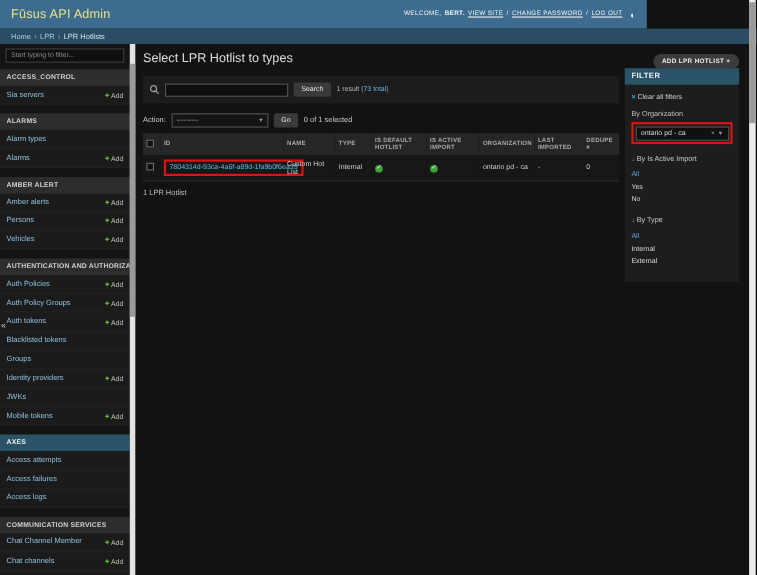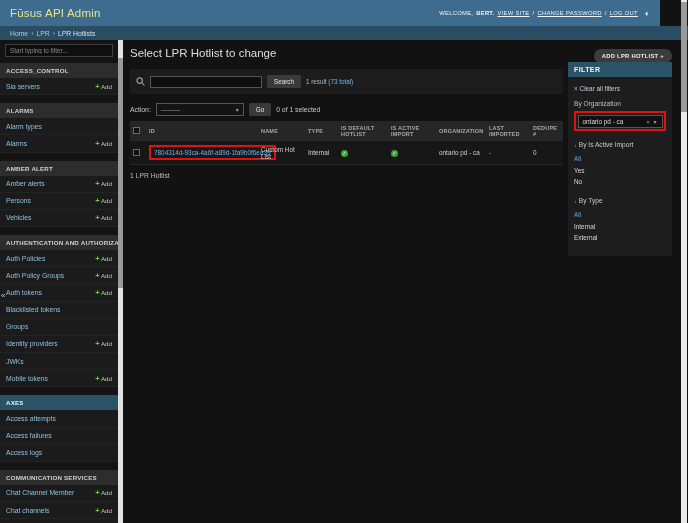--- a/index.html
+++ b/index.html
@@ -1,20 +1,20 @@
 <!DOCTYPE html>
 <html><head>
 <meta charset="utf-8">
 <style>
   * { box-sizing: border-box; margin: 0; padding: 0; }
   body { background:#000; font-family:"Liberation Sans","DejaVu Sans",sans-serif; }
   .app { position:relative; width:688px; height:523px; background:#121212; overflow:hidden; }
 
   
-  .top-header { position:absolute; left:0; top:0; width:660px; height:26px; background:#3d6c8f;
+  .top-header { position:absolute; left:0; top:0; width:588px; height:26px; background:#3d6c8f;
     display:flex; align-items:center; justify-content:space-between; padding:0 10px; }
   .brand { color:#e9e388; font-size:11.5px; text-decoration:none; letter-spacing:.2px; }
   .user-tools { display:flex; align-items:center; gap:3px; color:#eef3f7; font-size:5.8px; letter-spacing:.3px; }
   .user-tools .uname { font-weight:bold; }
   .user-tools a { color:#eef3f7; text-decoration:underline; cursor:pointer; }
   .theme-toggle { font-size:8px; color:#fff; margin-left:4px; cursor:pointer; }
 
   
   .breadcrumbs { position:absolute; left:0; top:26px; width:688px; height:14px; background:#2a4d63;
     display:flex; align-items:center; gap:3px; padding:0 10px; font-size:6.8px; color:#cfe2ee; }
@@ -220,21 +220,21 @@
 
     </div>
   </div>
 
   <div class="side-scrollbar">
       <div class="thumb"></div>
     </div>
   <div class="collapse-toggle">«</div>
 
   <div class="content">
-    <h1 class="page-title">Select LPR Hotlist to change</h1>
+    <h1 class="page-title">Select LPR Hotlist to types</h1>
 
     <div class="search-module">
       <svg width="9" height="9" viewBox="0 0 10 10">
         <circle cx="4" cy="4" r="3" fill="none" stroke="#9a9a9a" stroke-width="1.3"></circle>
         <line x1="6.3" y1="6.3" x2="9.3" y2="9.3" stroke="#9a9a9a" stroke-width="1.3"></line>
       </svg>
       <input class="search-input" style="">
       <button class="btn">Search</button>
       <span class="result-text">
         <span>1 result</span>

